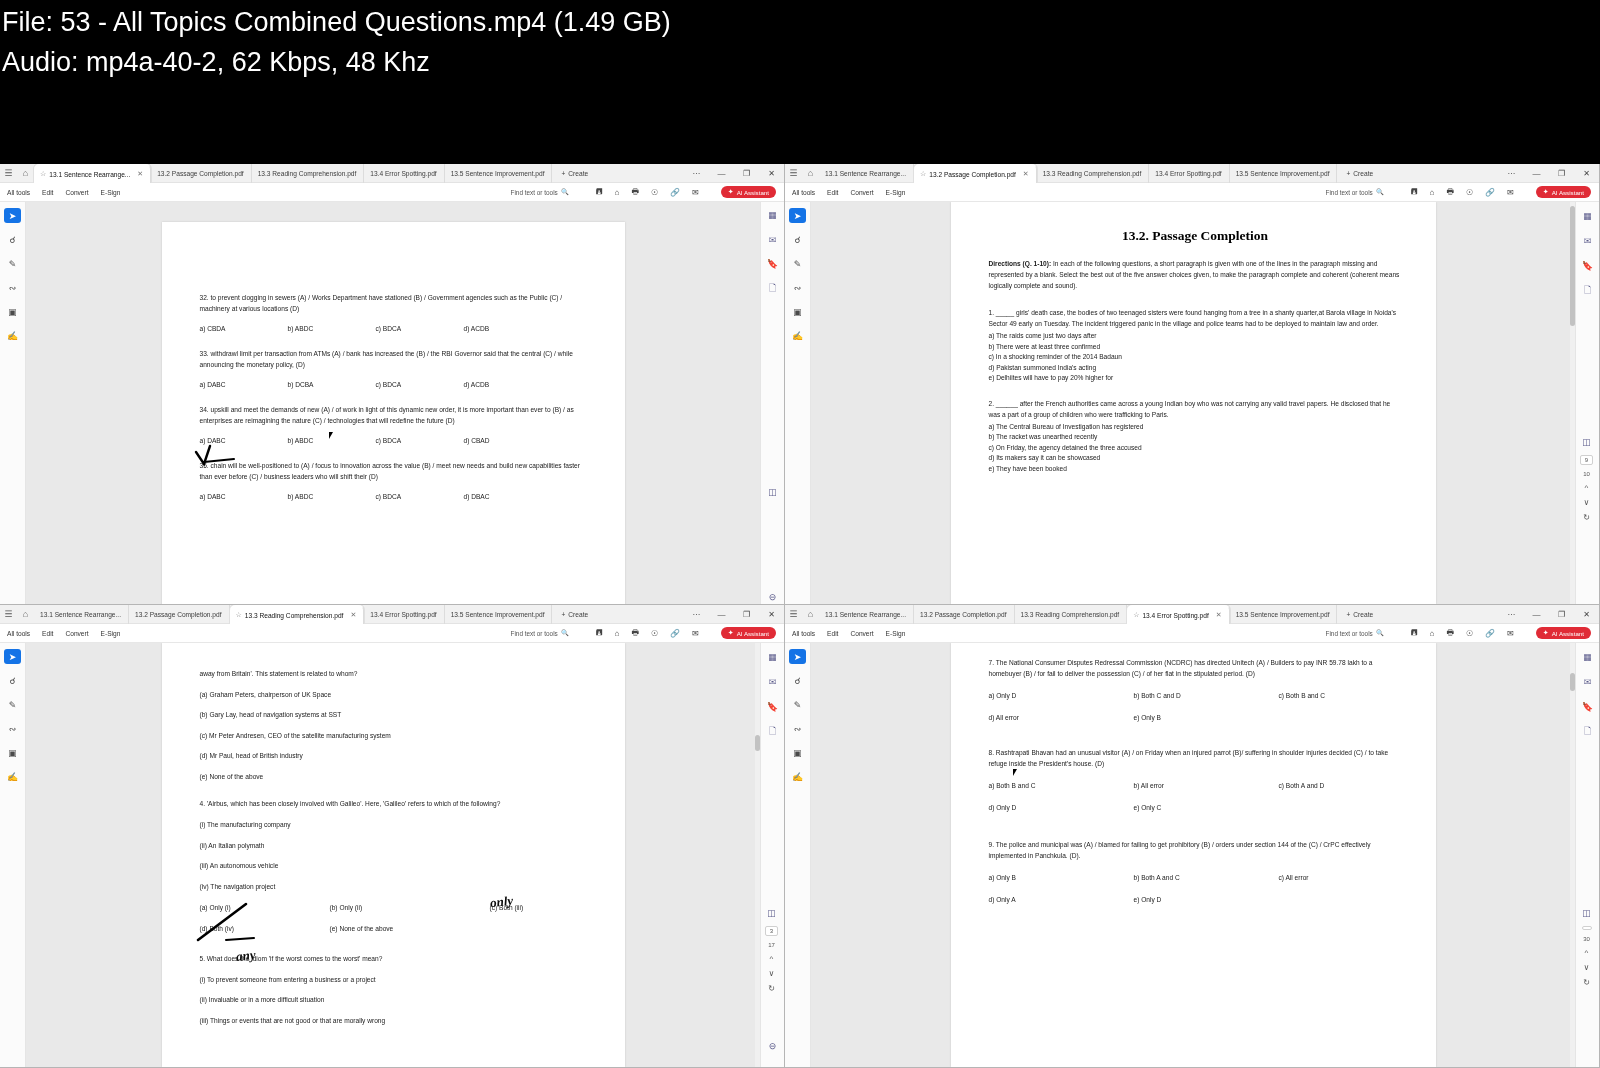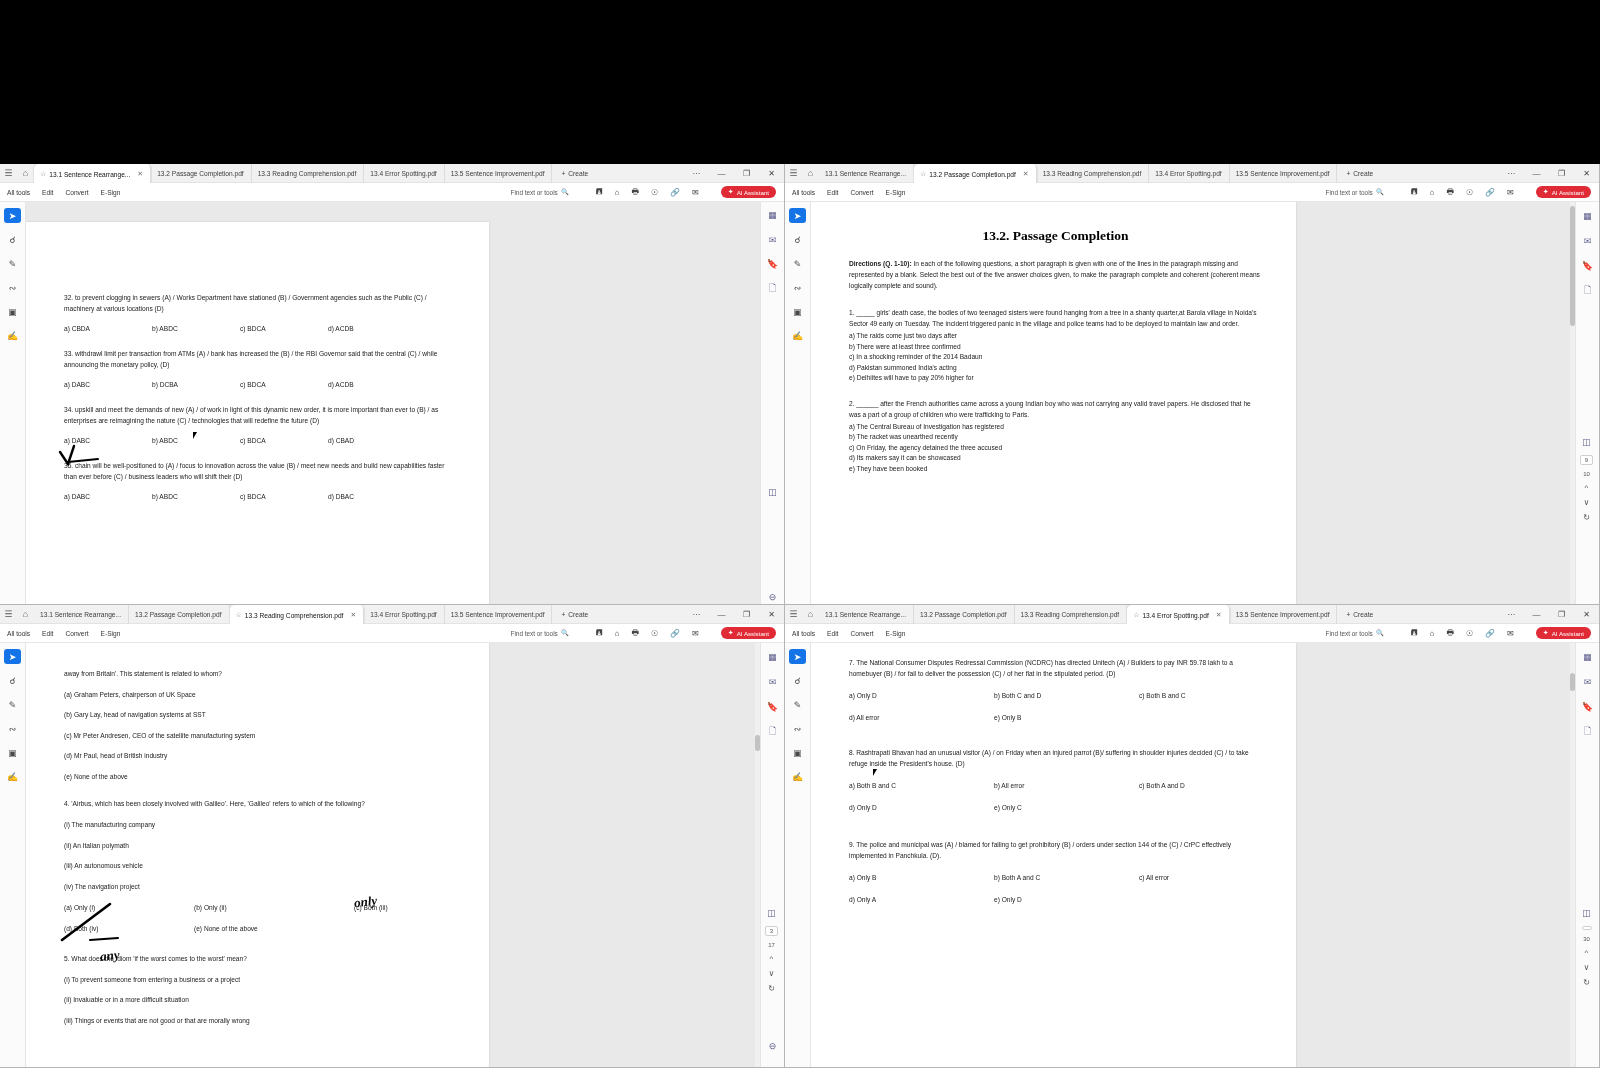--- a/index.html
+++ b/index.html
@@ -138,20 +138,21 @@
     border-radius: 3px;
   }
   .rail-btn.active { background: #1473e6; color: #fff; }
 
   .page-area {
     flex: 1 1 auto;
     background: #e9e9e9;
     position: relative;
     overflow: hidden;
     display: flex;
+    justify-content: center;
   }
   .page-sheet {
     background: #fff;
     width: 463px;
     height: 100%;
     padding: 16px 34px 0 38px;
     position: relative;
     box-shadow: 0 0 2px rgba(0,0,0,.15);
   }
 
@@ -232,20 +233,22 @@
   .mouse-cursor {
     position: absolute; width: 0; height: 0;
     border-left: 4px solid #000; border-right: 2px solid transparent;
     border-bottom: 7px solid transparent; border-top: 0;
   }
 </style>
 </head>
 <body>
 
 <div id="video-info-banner">
+  <div class="line">File: 53 - All Topics Combined Questions.mp4 (1.49 GB)</div>
+  <div class="line">Audio: mp4a-40-2, 62 Kbps, 48 Khz</div>
 </div>
 
 <div id="window-grid">
 
   <div class="pdf-window">
     <div class="titlebar">
       <span class="tb-icon">☰</span>
       <span class="tb-icon">⌂</span>
       <div class="tab active">
         <span class="star">☆</span>

